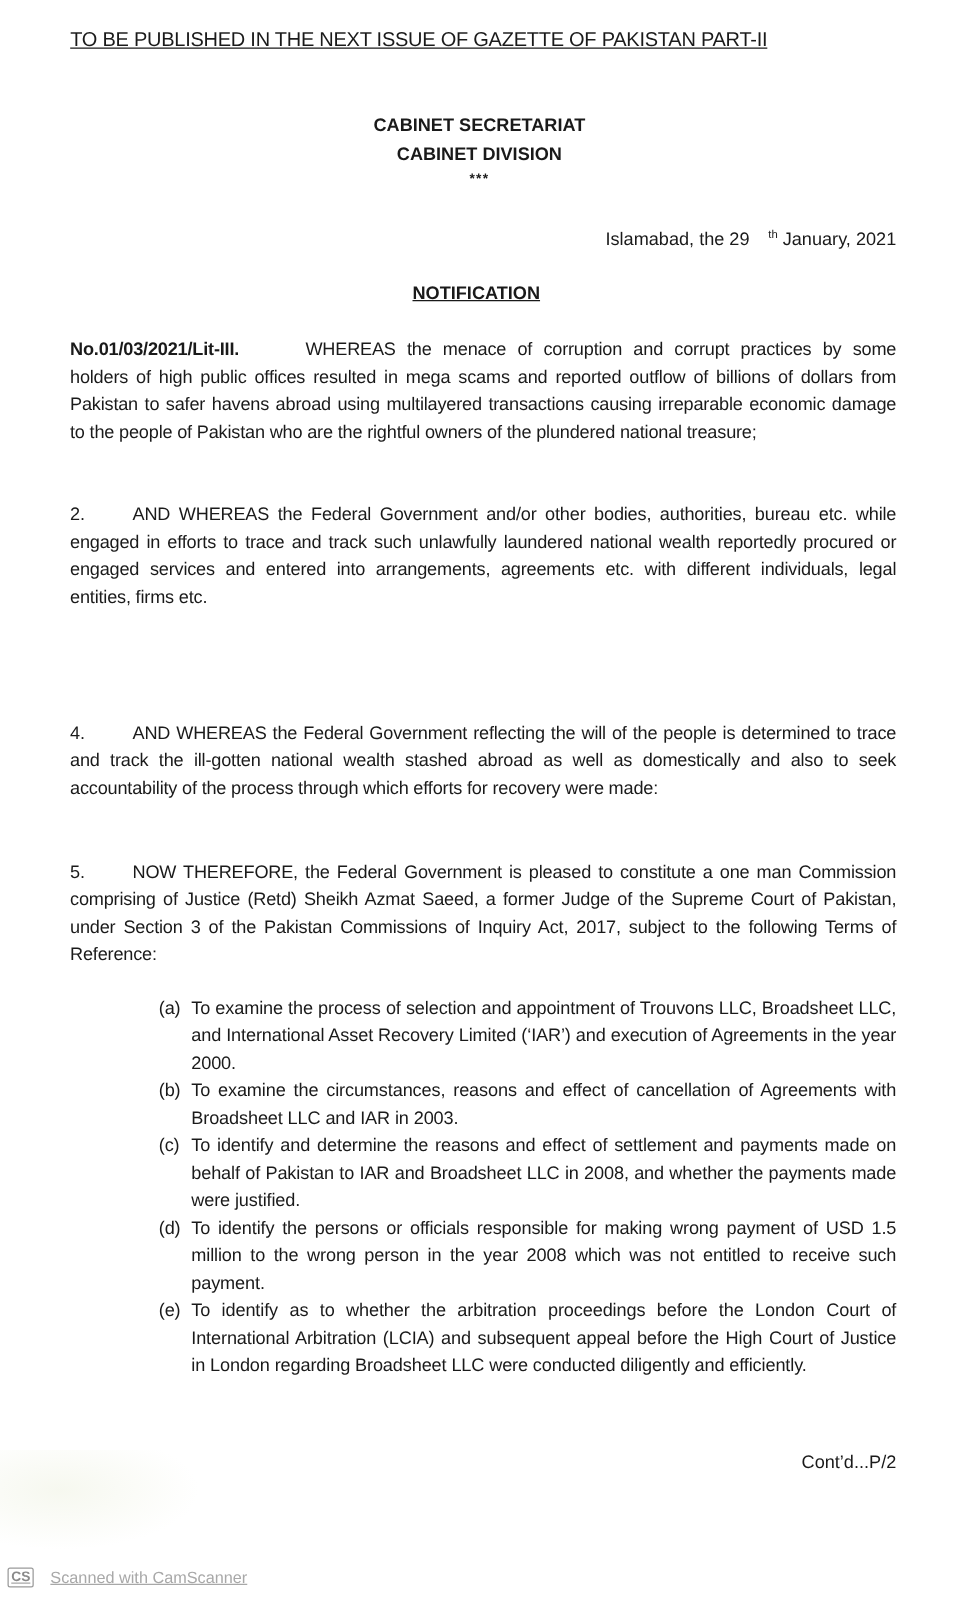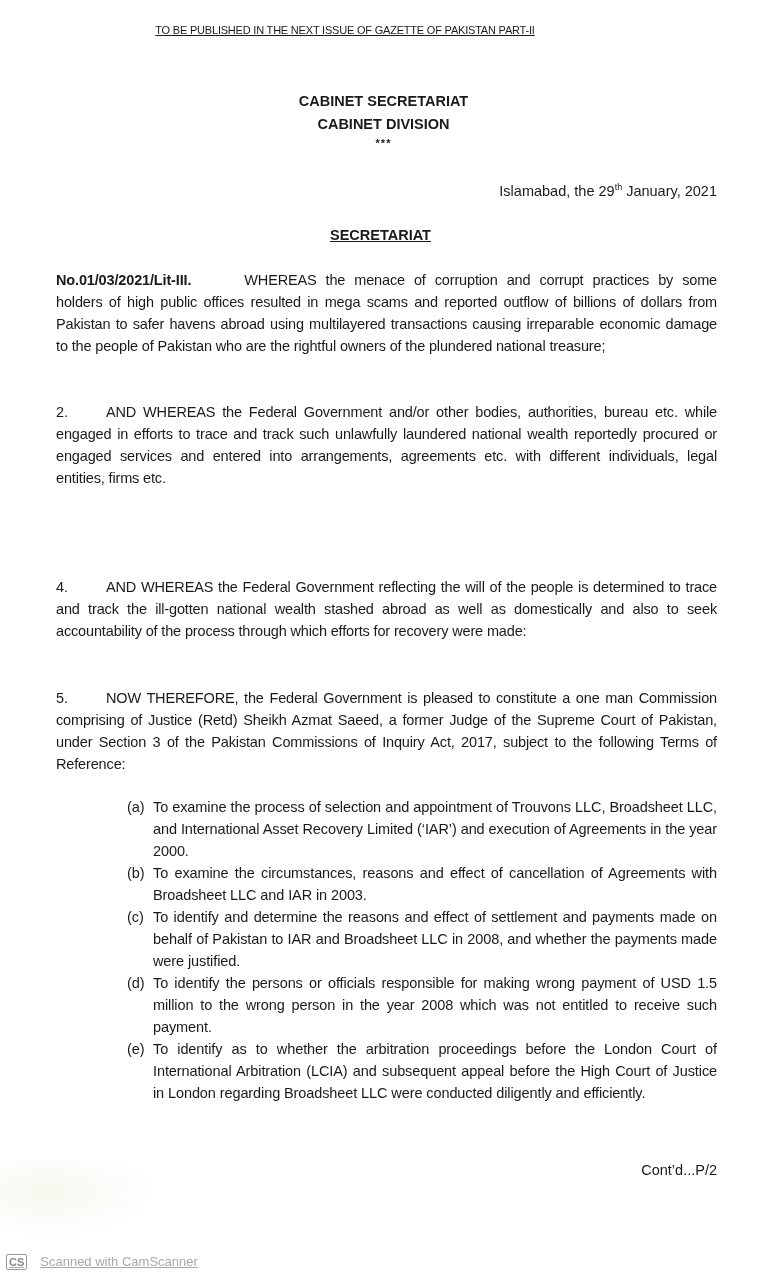--- a/index.html
+++ b/index.html
@@ -6,28 +6,27 @@
   body {
     width: 767px; height: 1280px; overflow: hidden;
     background: #ffffff;
     font-family: "Liberation Sans", sans-serif;
     color: #1a1a1a;
     position: relative;
   }
   .page { position: absolute; left: 0; top: 0; width: 767px; height: 1280px; }
   .gazette {
     position: absolute; left: 0; width: 670px; top: 24px;
-    text-align: center; font-size: 11px; letter-spacing: -0.2px;
+    text-align: center; font-size: 16px; letter-spacing: -0.2px;
     text-decoration: underline;
-    margin-left: 10px;
   }
   .hdr { position: absolute; left: 0; width: 767px; text-align: center; font-weight: bold; font-size: 14.5px; }
   .stars { position: absolute; left: 0; width: 767px; top: 137px; text-align: center; font-size: 11px; font-weight: bold; letter-spacing: 1px; }
   .date { position: absolute; right: 50px; top: 182px; font-size: 14.5px; }
-  .date sup { font-size: 9px; }
+  .date sup { font-size: 9px; margin-left: 15px; }
   .notif { position: absolute; left: 330px; top: 227px; font-size: 14.5px; font-weight: bold; text-decoration: underline; }
   .para {
     position: absolute; left: 56px; width: 661px;
     font-size: 14.5px; line-height: 22px; text-align: justify;
     letter-spacing: -0.15px;
   }
   .para .num { display: inline-block; width: 50px; }
   .para .refno { font-weight: bold; margin-right: 53px; }
   .tor { position: absolute; left: 127px; width: 590px; font-size: 14.5px; line-height: 22px; letter-spacing: -0.1px; }
   .tor-item { position: relative; padding-left: 26px; text-align: justify; margin: 0; }
@@ -51,21 +50,21 @@
   <div class="smudge"></div>
 
   <div class="gazette">TO BE PUBLISHED IN THE NEXT ISSUE OF GAZETTE OF PAKISTAN PART-II</div>
 
   <div class="hdr" style="top:116px">CABINET DIVISION</div>
   <div class="hdr" style="top:93px">CABINET SECRETARIAT</div>
   <div class="stars">***</div>
 
   <div class="date"><span>Islamabad, the 29</span><sup>th</sup><span> January, 2021</span></div>
 
-  <div class="notif">SECRETARIAT</div>
+  <div class="notif">NOTIFICATION</div>
 
   <div class="para" style="top:269px">
     <span class="refno">No.01/03/2021/Lit-III.</span><span>WHEREAS the menace of corruption and corrupt practices by some holders of high public offices resulted in mega scams and reported outflow of billions of dollars from Pakistan to safer havens abroad using multilayered transactions causing irreparable economic damage to the people of Pakistan who are the rightful owners of the plundered national treasure;</span>
   </div>
 
   <div class="para" style="top:401px">
     <span class="num">2.</span><span>AND WHEREAS the Federal Government and/or other bodies, authorities, bureau etc. while engaged in efforts to trace and track such unlawfully laundered national wealth reportedly procured or engaged services and entered into arrangements, agreements etc. with different individuals, legal entities, firms etc.</span>
   </div>
 
 

